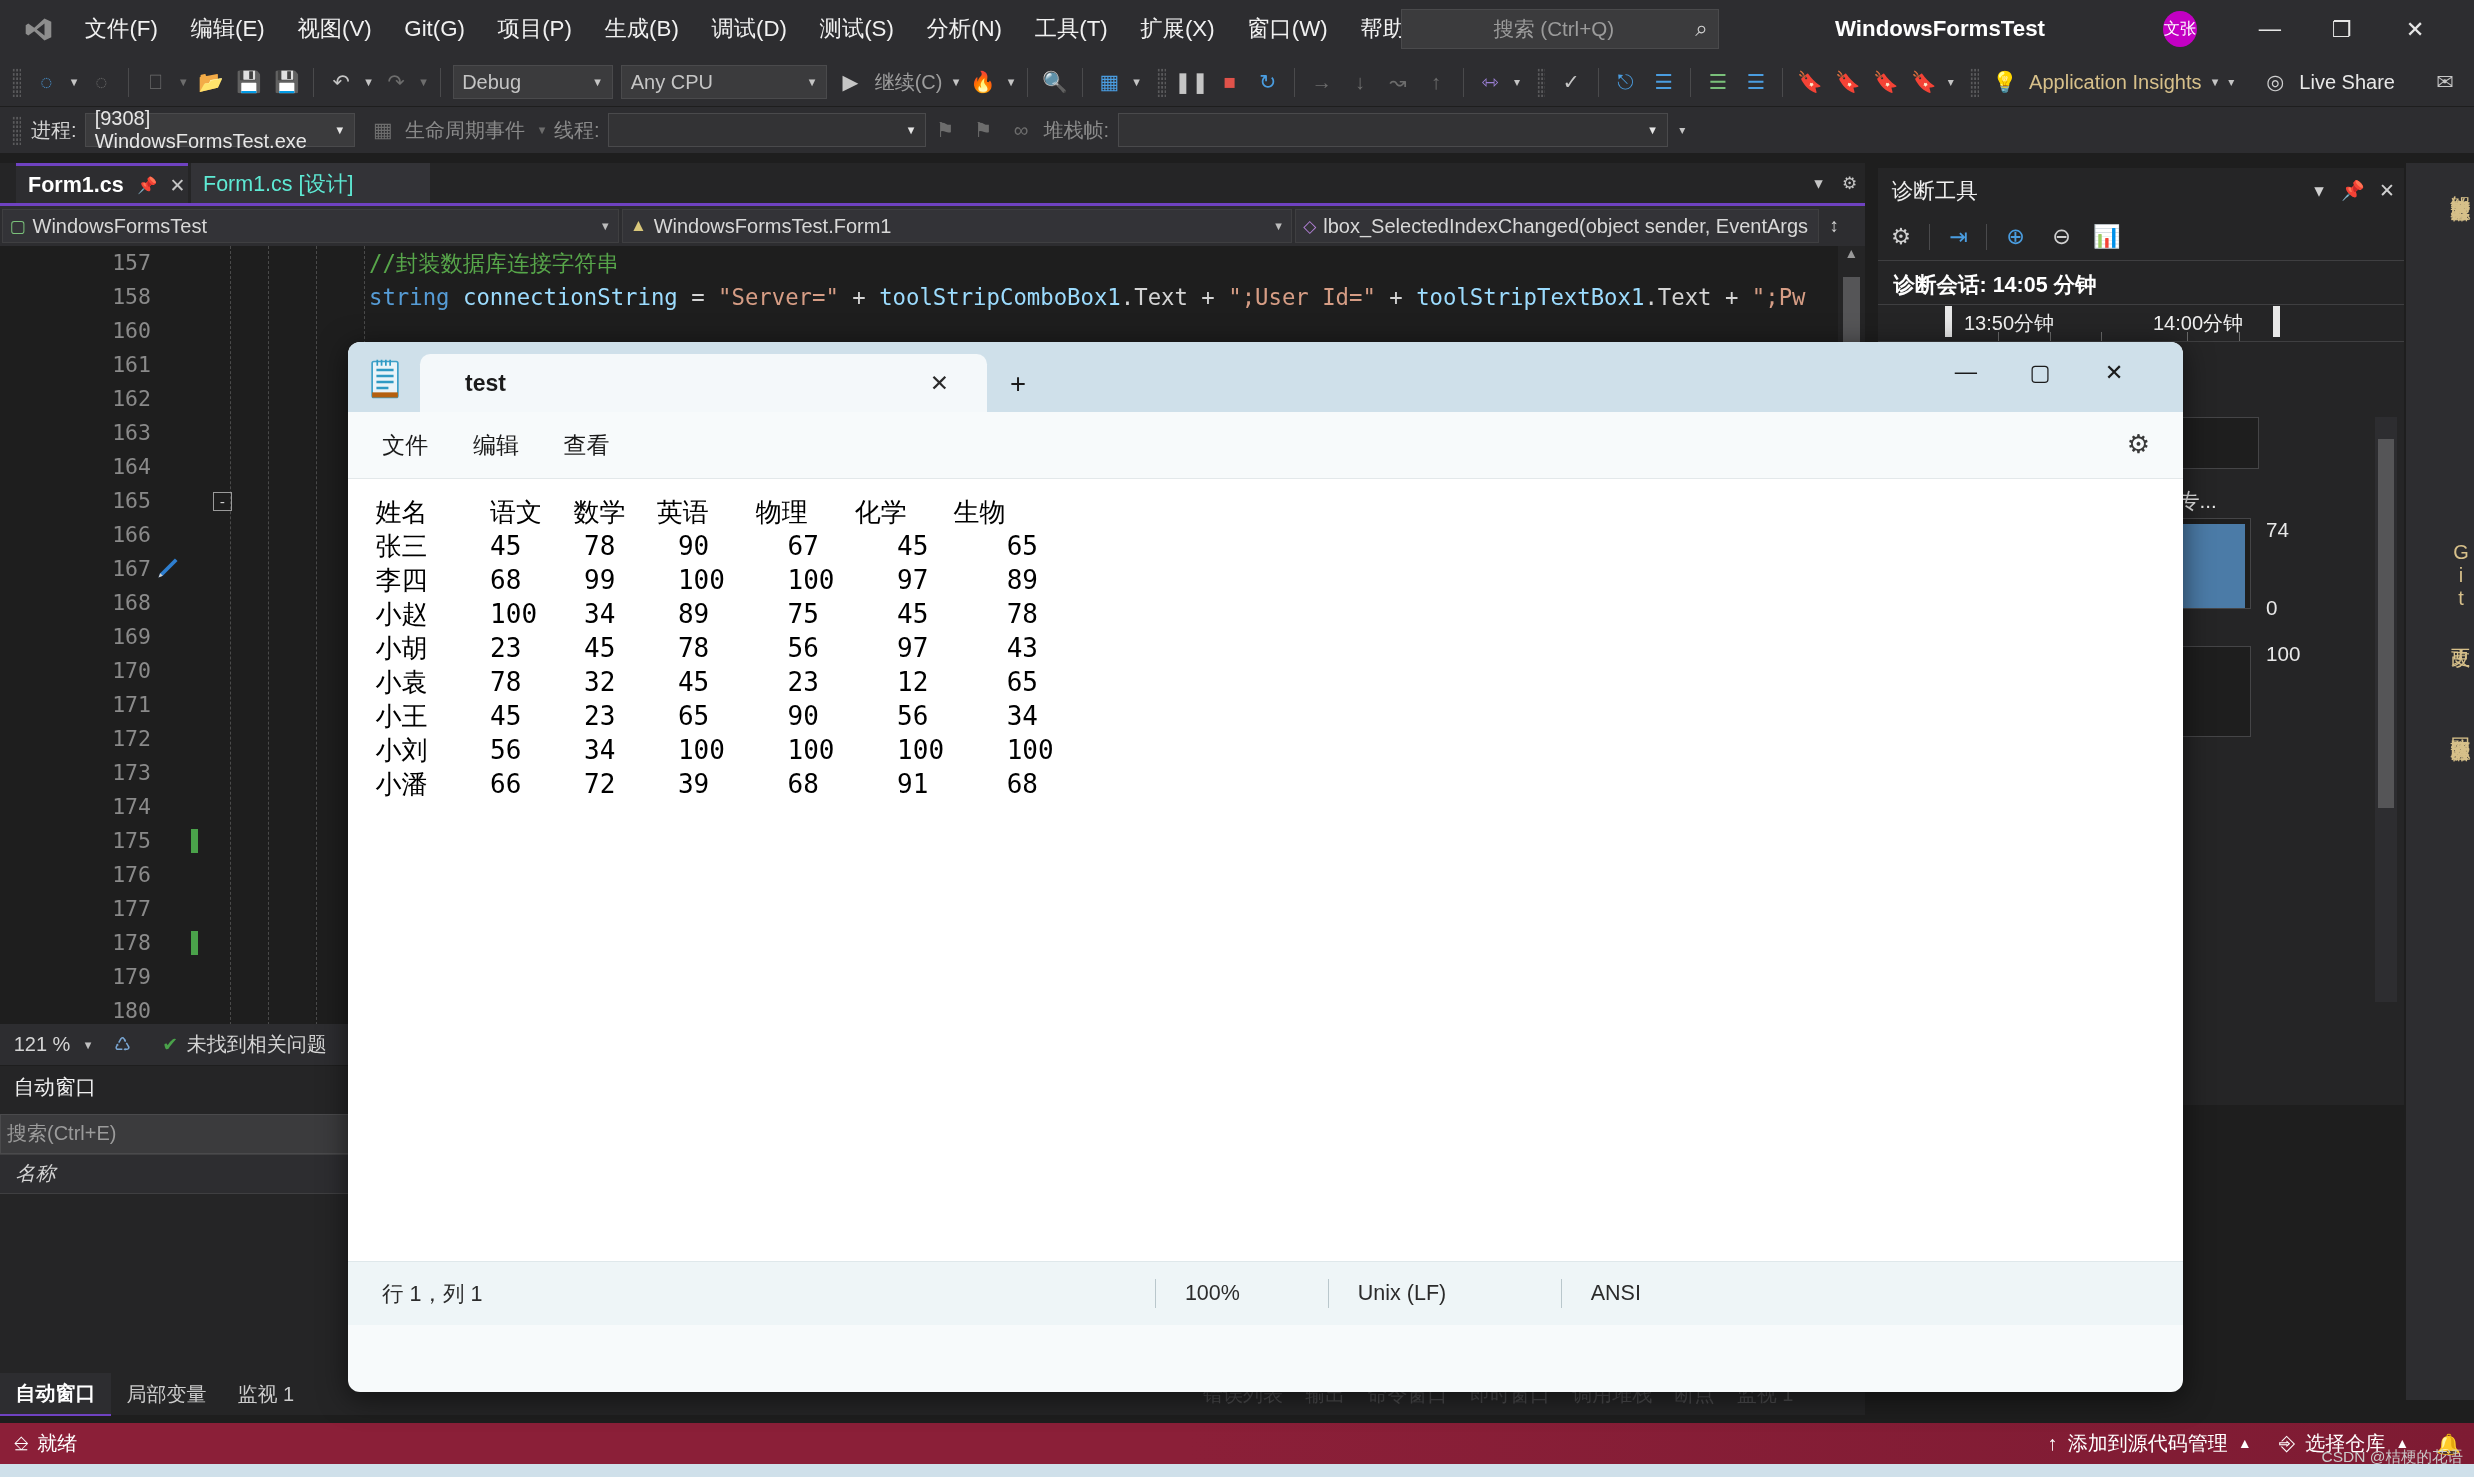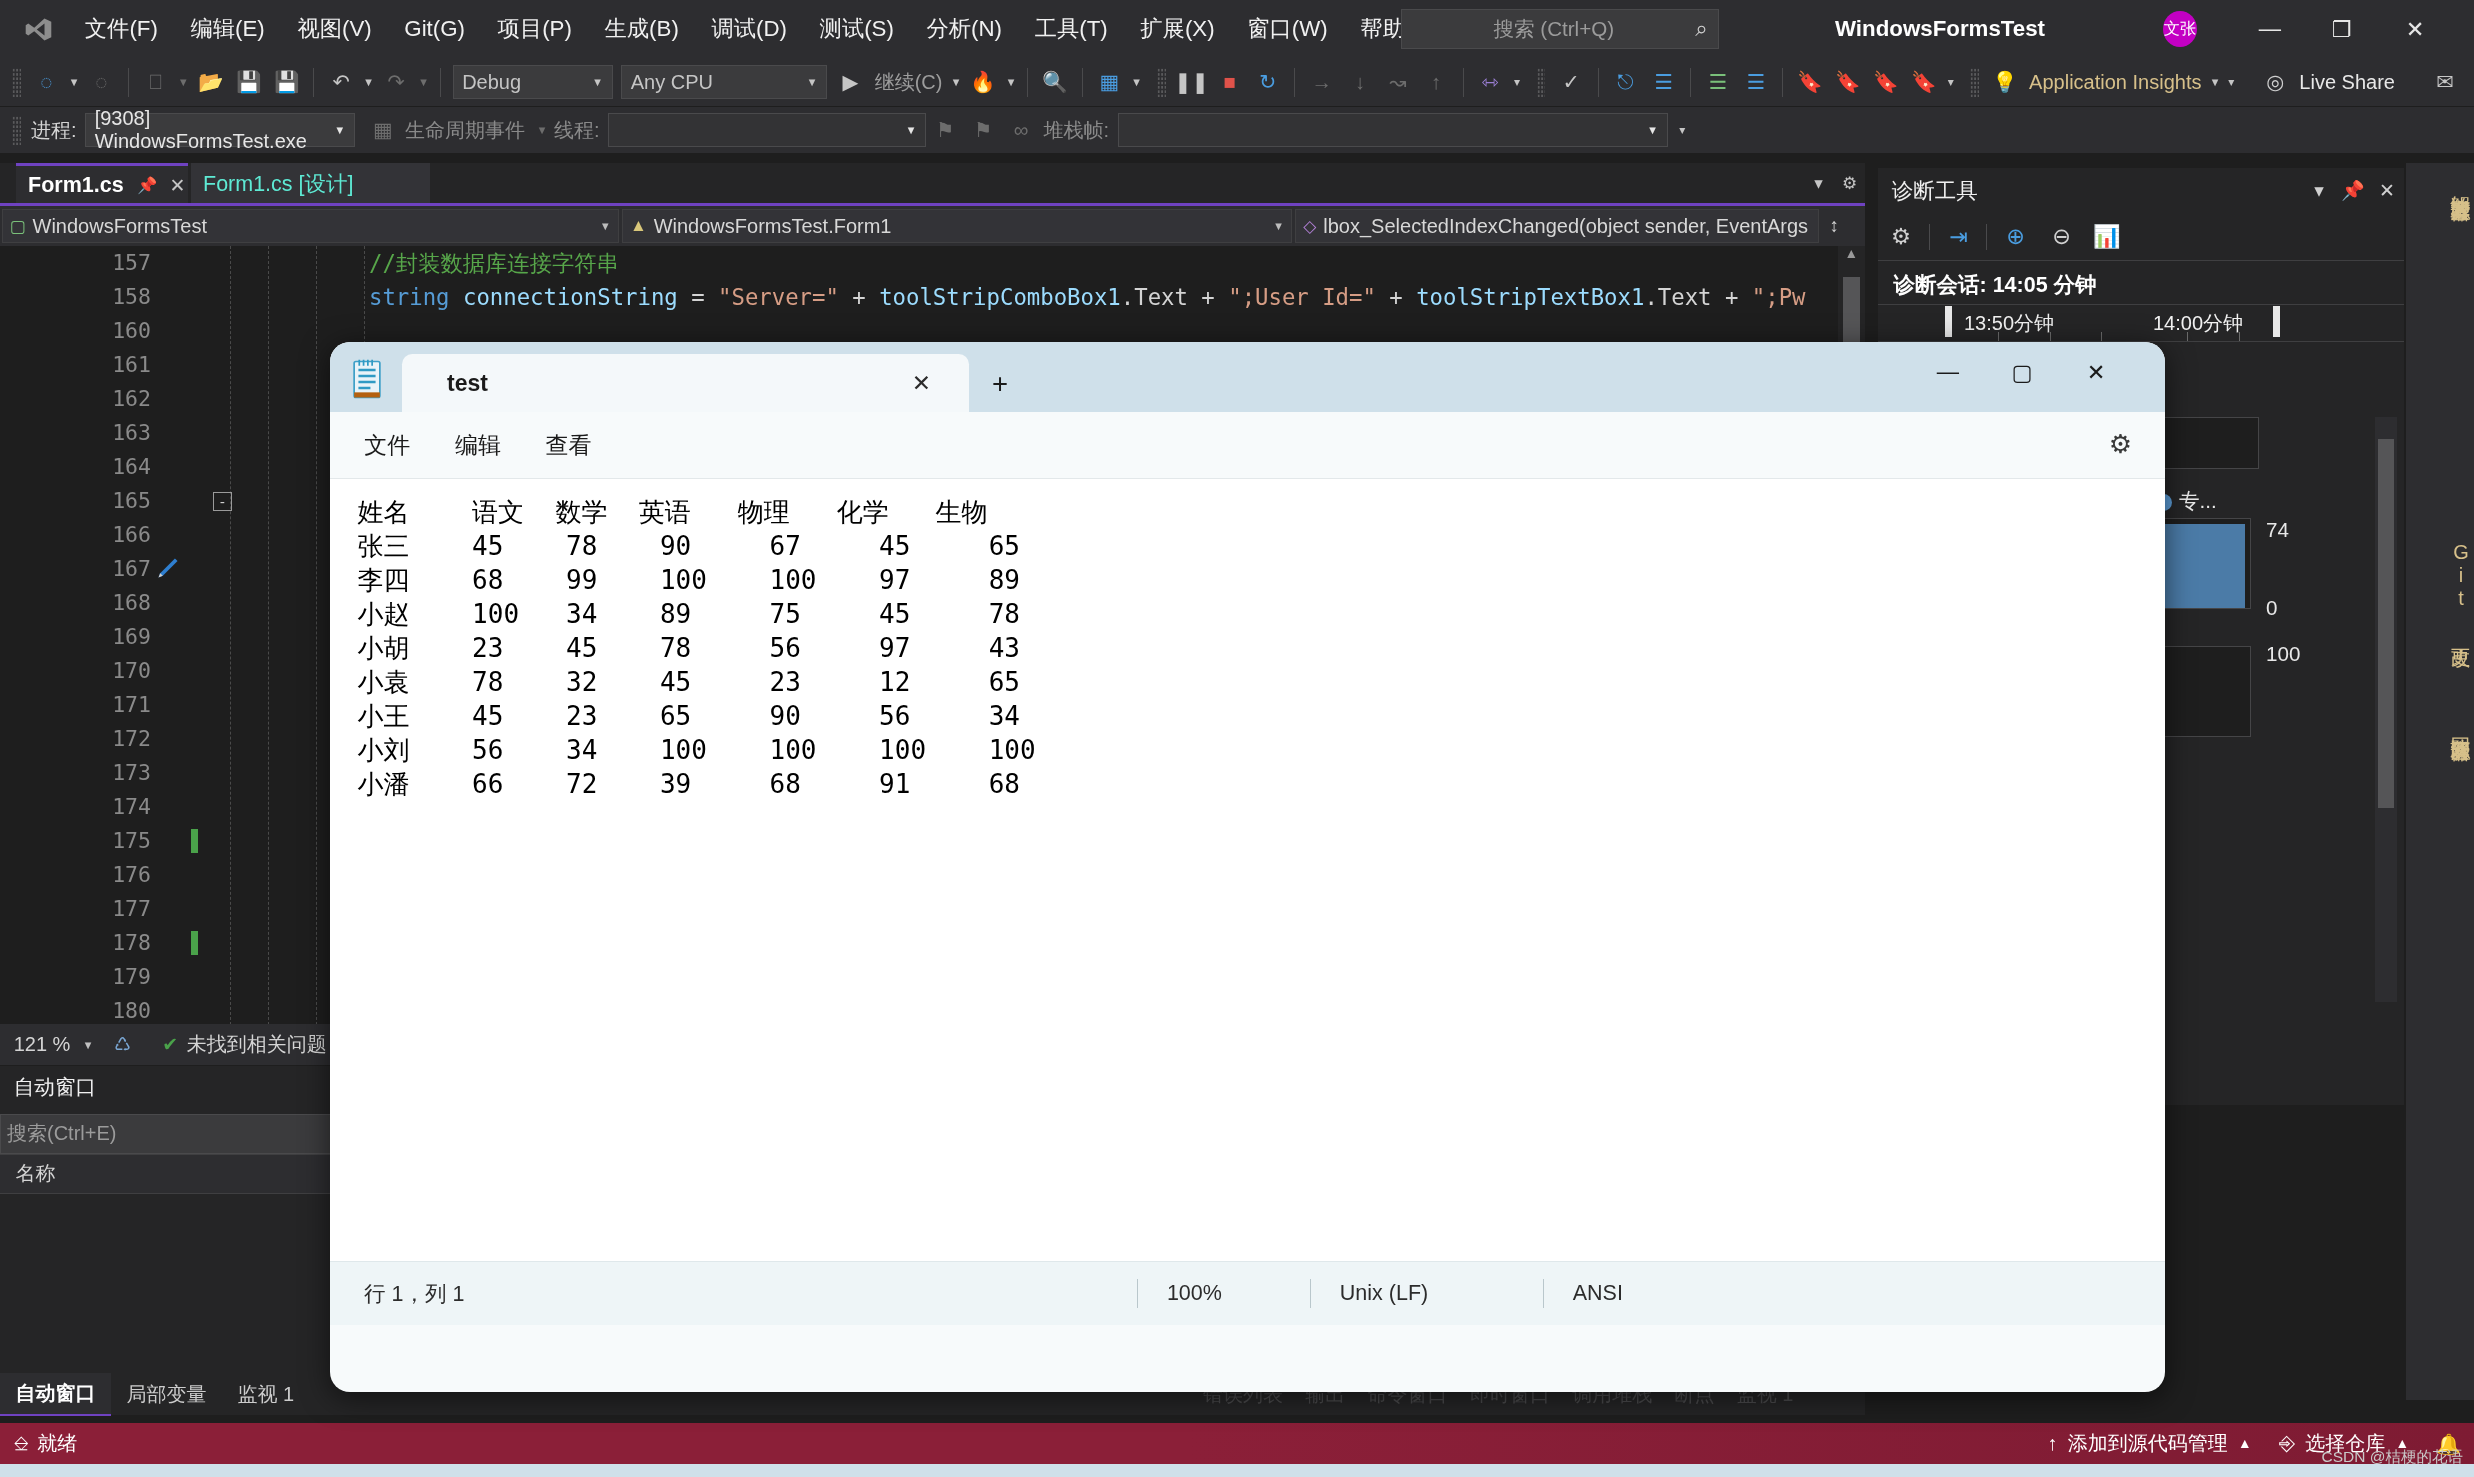--- a/index.html
+++ b/index.html
@@ -147,21 +147,21 @@
   .ed-status .ok { color:#4aa24a; font-size:19px; margin-left:31px; }
   .ed-status .txt { color:#d4d4d4; font-size:20px; margin-left:8.6px; white-space:nowrap; }
 
   
   .autos-panel { position:absolute; left:0; top:1066px; width:1865px; height:349px; background:#252526; }
   .panel-head { height:41px; display:flex; align-items:center; background:#252526; }
   .panel-head .t { color:#f1f1f1; font-size:20.6px; margin-left:13.7px; }
   .autos-search { margin:6.9px 0 0 0; height:40px; background:#3b3b3d; border:0.9px solid #4a4a4c; display:flex; align-items:center; width:369px; }
   .autos-search .ph { color:#9b9b9b; font-size:20px; margin-left:6px; }
   .autos-grid-head { height:40px; background:#2d2d30; border-top:0.9px solid #3f3f41; border-bottom:0.9px solid #3f3f41; display:flex; align-items:center; }
-  .autos-grid-head .c { color:#d4d4d4; font-size:20px; margin-left:15.5px; }
+  .autos-grid-head .c { color:#d4d4d4; font-size:20px; margin-left:15.5px;font-style:italic; }
   .autos-tabs { position:absolute; left:0; bottom:0; height:41px; display:flex; align-items:center; }
   .autos-tabs .tb { font-size:20px; padding:0 15.5px; line-height:41px; }
   .autos-tabs .tb.on { color:#ffffff; background:#2d2d30; font-weight:bold; border-bottom:2.6px solid #6f42c1;}
   .autos-tabs .tb.off { color:#cccccc; }
 
   
   .diag { position:absolute; left:1878px; top:168px; width:526px; height:937px; background:#252526; }
   .diag-head { height:45px; display:flex; align-items:center; }
   .diag-head .t { color:#f1f1f1; font-size:21.5px; margin-left:13.7px; }
   .diag-head .ic { color:#d0d0d0; font-size:19px; width:34px; text-align:center; }
@@ -201,23 +201,23 @@
   }
   .vs-status .seg { display:flex; align-items:center; white-space:nowrap; }
   .vs-status .ic { margin: 0 8.6px 0 13.7px; font-size: 19px; }
   .vs-status .right { margin-left:auto; display:flex; align-items:center; }
   .vs-status .right .seg { padding: 0 13.7px; }
   .vs-bottomline { position:absolute; left:0; top:1464px; width:2475px; height:13.7px; background:#cfe0ea; }
   .vs-wm { position:absolute; right:12px; top:1447px; color:#c9c9c9; font-size:15.5px; }
 
   
   .np {
-    position:absolute; left:330px; top:342px; width:1835px; height:1050px;
+    position:absolute; left:348px; top:342px; width:1835px; height:1050px;
     background:#f7fafb; box-shadow: 0 5.2px 29px rgba(0,0,0,.55);
-    border-radius: 20px; overflow:hidden;
+    border-radius: 12px; overflow:hidden;
   }
   .np-titlebar { position:relative; height:70px; background:#cfe0ea; display:flex; align-items:flex-end; }
   .np-appicon { position:absolute; left:19px; top:15.5px; width:36px; height:43px; }
   .np-tab {
     position:absolute; left:72px; top:12px; height:58px; width:567px;
     background:#f4f8fa; border-radius:10.3px 10.3px 0 0;
     display:flex; align-items:center;
   }
   .np-tab .lbl { color:#1b1b1b; font-size:23px; margin-left:45px; font-weight:bold; }
   .np-tab .cl { position:absolute; right:38px; color:#2b2b2b; font-size:23px; }

